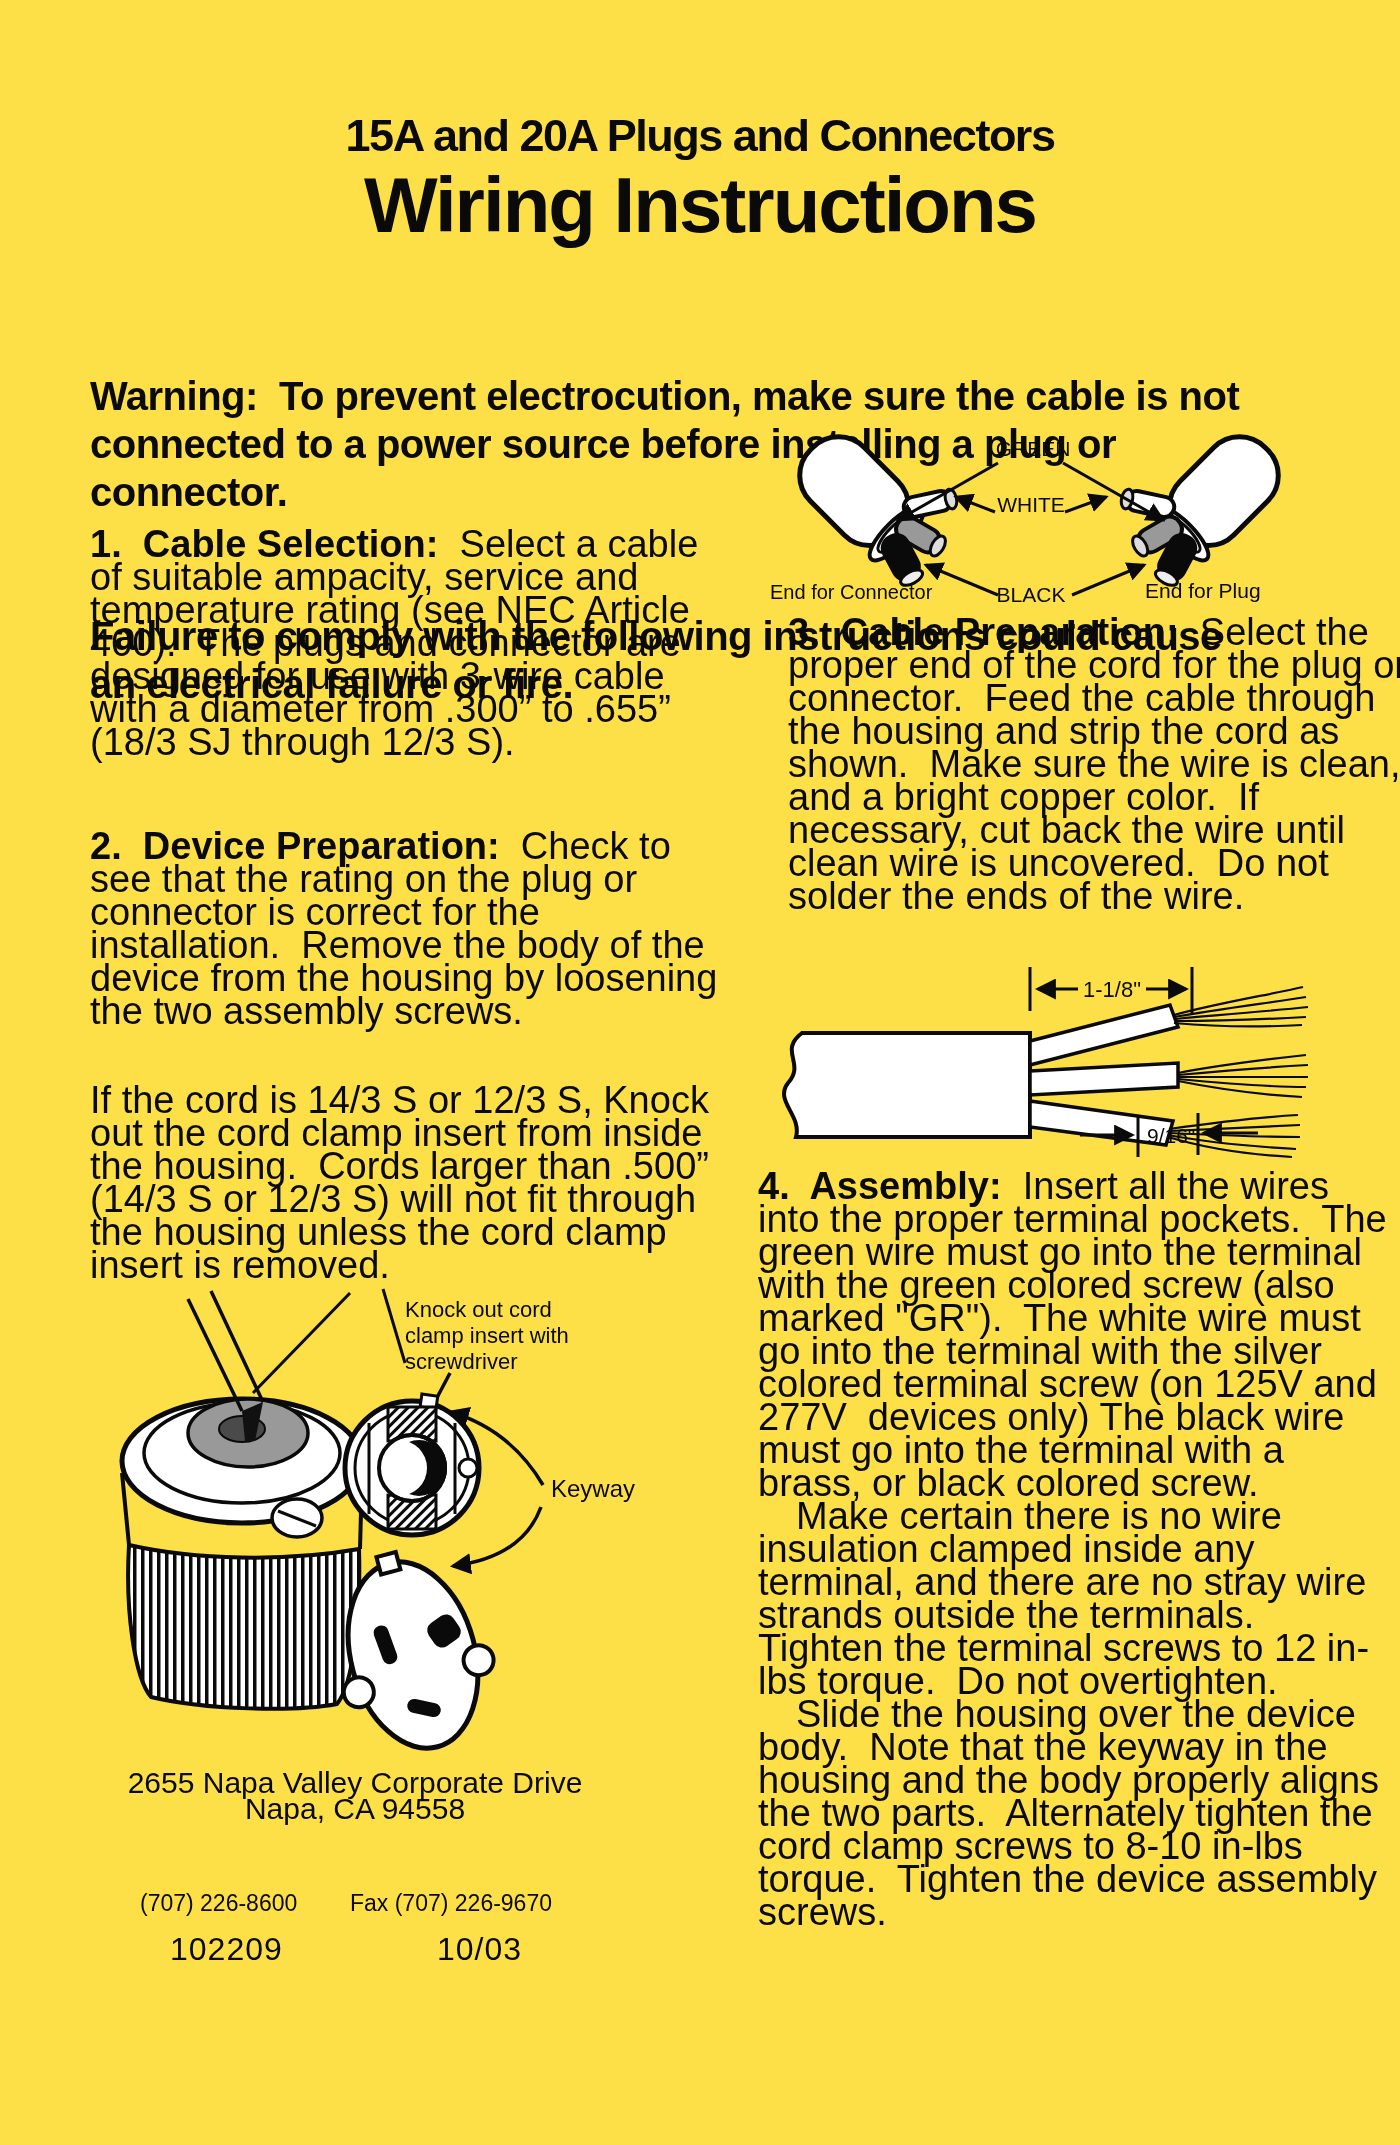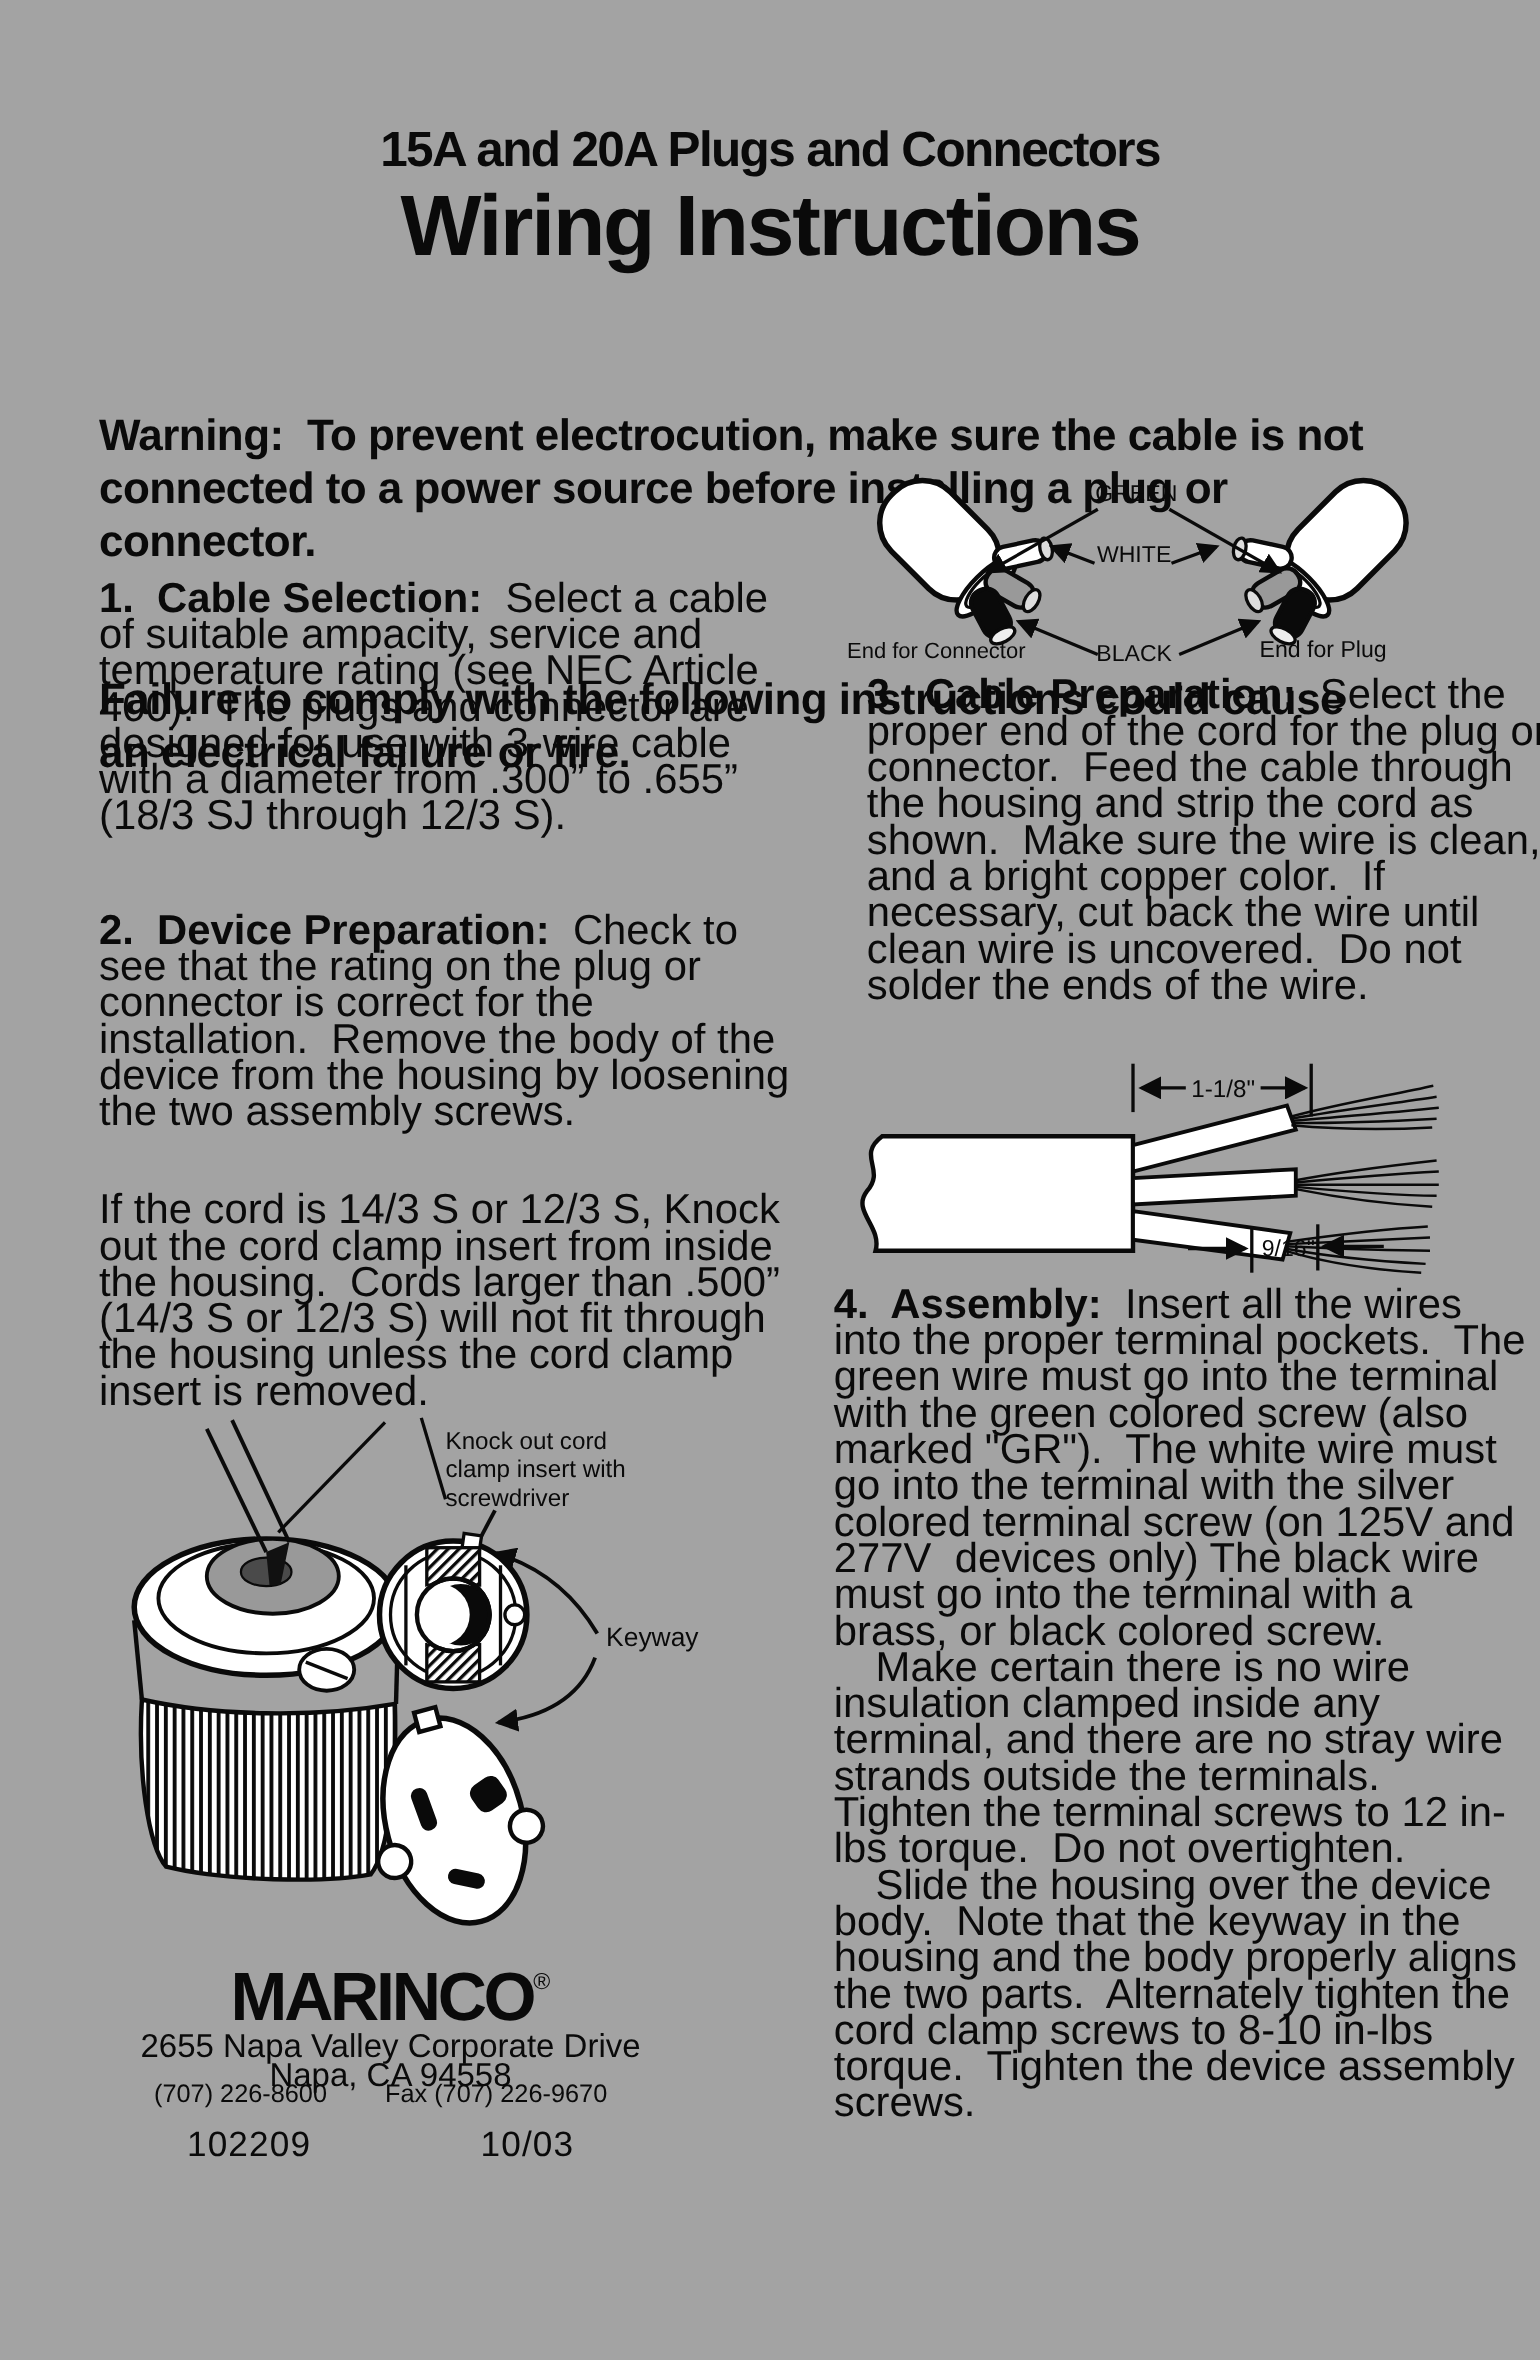--- a/index.html
+++ b/index.html
@@ -1,17 +1,17 @@
 <!DOCTYPE html>
 <html><head>
 <meta charset="utf-8">
 <style>
   html,body{margin:0;padding:0;background:#888;}
   #page{
-    position:relative;width:1400px;height:2145px;background:#a3a3a3;
+    position:relative;width:1400px;height:2145px;background:#fde047;
     font-family:"Liberation Sans", sans-serif;color:#0a0a0a;overflow:hidden;
   }
   .abs{position:absolute;}
   .pre{white-space:pre;}
   .center{text-align:center;}
   #subtitle{left:0;top:110px;width:1400px;font-size:45px;font-weight:bold;letter-spacing:-1.5px;}
   #title{left:0;top:160px;width:1400px;font-size:78px;font-weight:bold;letter-spacing:-2px;}
   #warning{left:90px;top:276px;font-size:40px;font-weight:bold;line-height:48px;letter-spacing:-0.5px;}
   .coltext{font-size:38px;line-height:33px;letter-spacing:0;}
   .coltext b{font-weight:bold;}
@@ -268,21 +268,20 @@
       <path d="M458,202 C432,158 396,138 366,129" marker-end="url(#arr3)"></path>
       <path d="M456,224 C442,262 408,278 368,283" marker-end="url(#arr3)"></path>
     </g>
   </svg>
   <div id="lbl-knockout" class="abs pre diagram-label">Knock out cord
 clamp insert with
 screwdriver</div>
   <div id="lbl-keyway" class="abs">Keyway</div>
 
   <div id="footer-block" class="abs">
-    <div id="logo"><span>MARINCO</span><span class="reg">®</span></div>
     <div class="addr">2655 Napa Valley Corporate Drive</div>
     <div class="addr">Napa, CA 94558</div>
   </div>
   <div id="phone-row" class="abs">
     <span>(707) 226-8600</span>
     <span>Fax (707) 226-9670</span>
   </div>
   <div id="doc-row" class="abs">
     <span>102209</span>
     <span>10/03</span>

